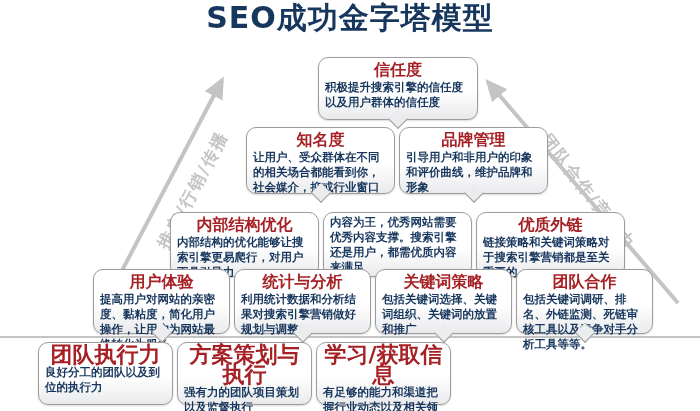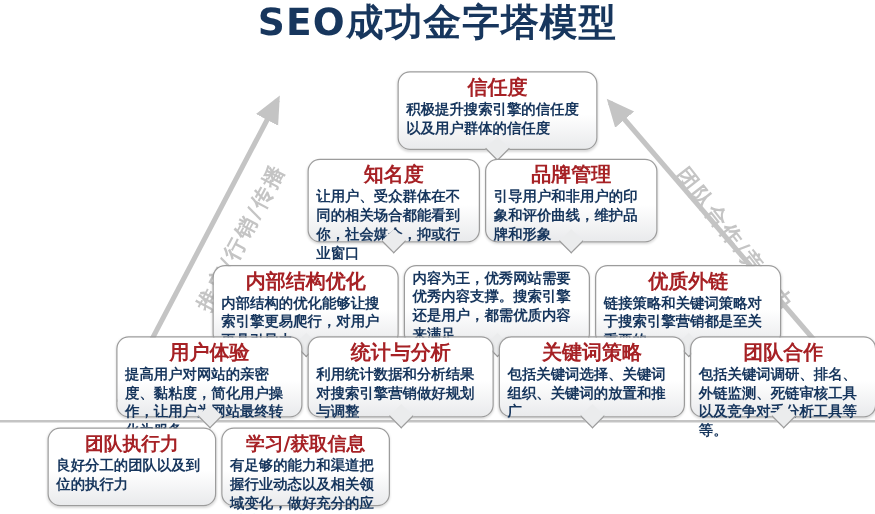--- a/index.html
+++ b/index.html
@@ -17,36 +17,36 @@
   .arrow-label {
     position:absolute; white-space:nowrap; z-index:1;
     color:var(--arrow,#C4C4C4); font-weight:bold; font-size:17px; letter-spacing:2px;
   }
   .arrow-label.left  { left:193px; top:190px; transform:translate(-50%,-50%) rotate(-62deg); }
   .arrow-label.right { left:588px; top:192px; transform:translate(-50%,-50%) rotate(52deg); }
   .baseline { position:absolute; left:0; top:336px; width:700px; height:1.5px;
     background:var(--arrow,#C4C4C4); z-index:1; }
   .row { position:absolute; display:flex; gap:4px; z-index:2;padding-left:34px; }
   .row1 { left:284px; top:57px;  } .row1 .box { width:160px; height:63px; }
-  .row2 { left:212px; top:127px; } .row2 .box { width:138px; height:67px; }
+  .row2 { left:212px; top:127px; } .row2 .box { width:149px; height:67px; }
   .row3 { left:136px; top:212px; } .row3 .box { width:149px; height:65px; }
-  .row4 { left:59px;  top:269px; } .row4 .box { width:149px; height:65px; }
+  .row4 { left:59px;  top:269px; } .row4 .box { width:137px; height:65px; }
   .row5 { left:4px;   top:342px; } .row5 .box { width:135px; height:63px; }
   .box {
     position:relative; box-sizing:border-box;
     border:1.5px solid var(--border,#9C9C9C); border-radius:10px;
     background:linear-gradient(180deg,#FFFFFF 55%, #E9EAEC 100%);
     box-shadow:0 1px 2px rgba(0,0,0,.15);
     padding:2px 6px 2px; overflow:visible;
   }
   .box-title {
     display:block; text-align:center;
     color:var(--heading,#A62125); font-weight:bold; font-size:16px; line-height:20px;
   }
-  .row5 .box-title { font-size:15px;text-align:center; }
+  .row5 .box-title { font-size:22px;text-align:center; }
   .box-desc {
     display:block; color:var(--body,#17365D); font-weight:bold;
     font-size:11.5px; line-height:15px;
   }
   .tail {
     position:absolute; left:50%; bottom:-7px; margin-left:-7px;
     width:13px; height:13px; transform:rotate(45deg);
     background:#EBECED;
     border-right:1.5px solid var(--border,#9C9C9C);
     border-bottom:1.5px solid var(--border,#9C9C9C);
@@ -134,18 +134,22 @@
       <span class="tail"></span>
     </div>
   </div>
 
   <div class="row row5">
     <div class="box">
       <span class="box-title">团队执行力</span>
       <span class="box-desc">良好分工的团队以及到位的执行力</span>
     </div>
     <div class="box">
+      <span class="box-title">方案策划与执行</span>
+      <span class="box-desc">强有力的团队项目策划以及监督执行</span>
+    </div>
+    <div class="box">
       <span class="box-title">学习/获取信息</span>
       <span class="box-desc">有足够的能力和渠道把握行业动态以及相关领域变化，做好充分的应对准备。</span>
     </div>
   </div>
 
 </div>
 
 </body></html>

